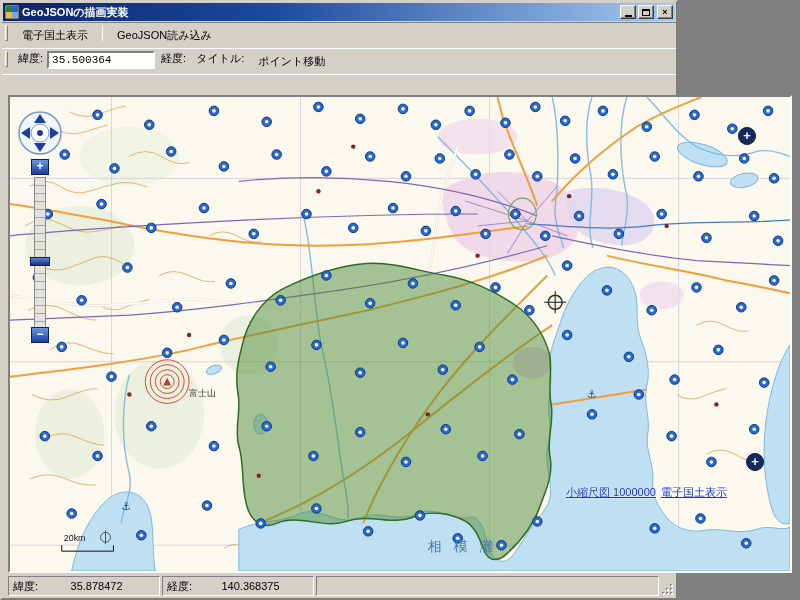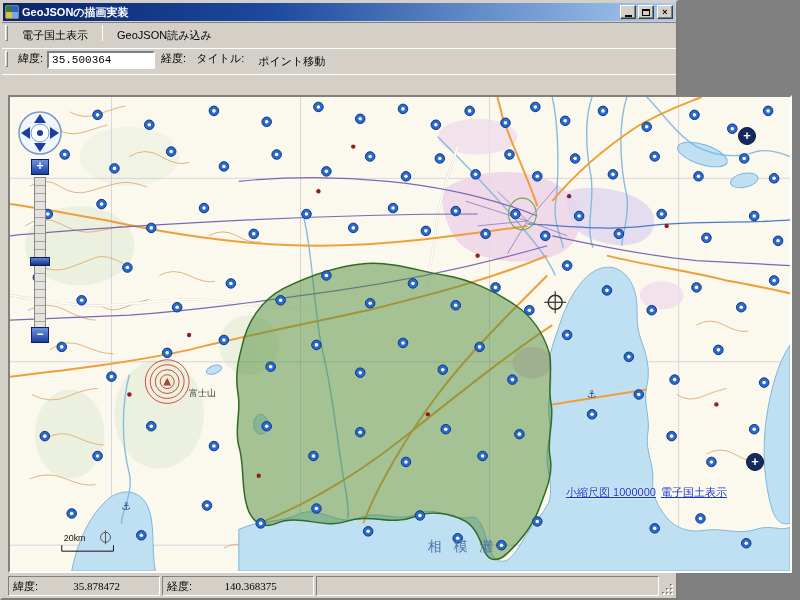--- a/index.html
+++ b/index.html
@@ -57,21 +57,21 @@
   .ov-plus.two{left:736px;top:356px;}
   .attrib{position:absolute;left:556px;top:388px;color:#1a35cc;white-space:nowrap;
     text-shadow:0 0 2px #fff;}
   .attrib span{text-decoration:underline;cursor:pointer;margin-right:5px;margin-top:36px;}
 
   
   .statusbar{margin-top:auto;flex:0 0 24px;display:flex;align-items:stretch;gap:2px;padding:2px 2px 2px 6px;}
   .spanel{border:1px solid;border-color:#808080 #fff #fff #808080;display:flex;align-items:center;
     padding:0 4px;font-size:11px;}
   .spanel.p1,.spanel.p2{width:152px;}
-  .spanel .val{flex:1;text-align:center;font-family:Liberation Serif, serif;}
+  .spanel .val{flex:1;text-align:center;}
   .spanel.fill{flex:1;}
   .resize-grip{width:13px;height:13px;align-self:flex-end;}
 </style>
 </head>
 <body>
 
 <div class="win">
 
   <div class="titlebar">
     <span class="app-icon">

